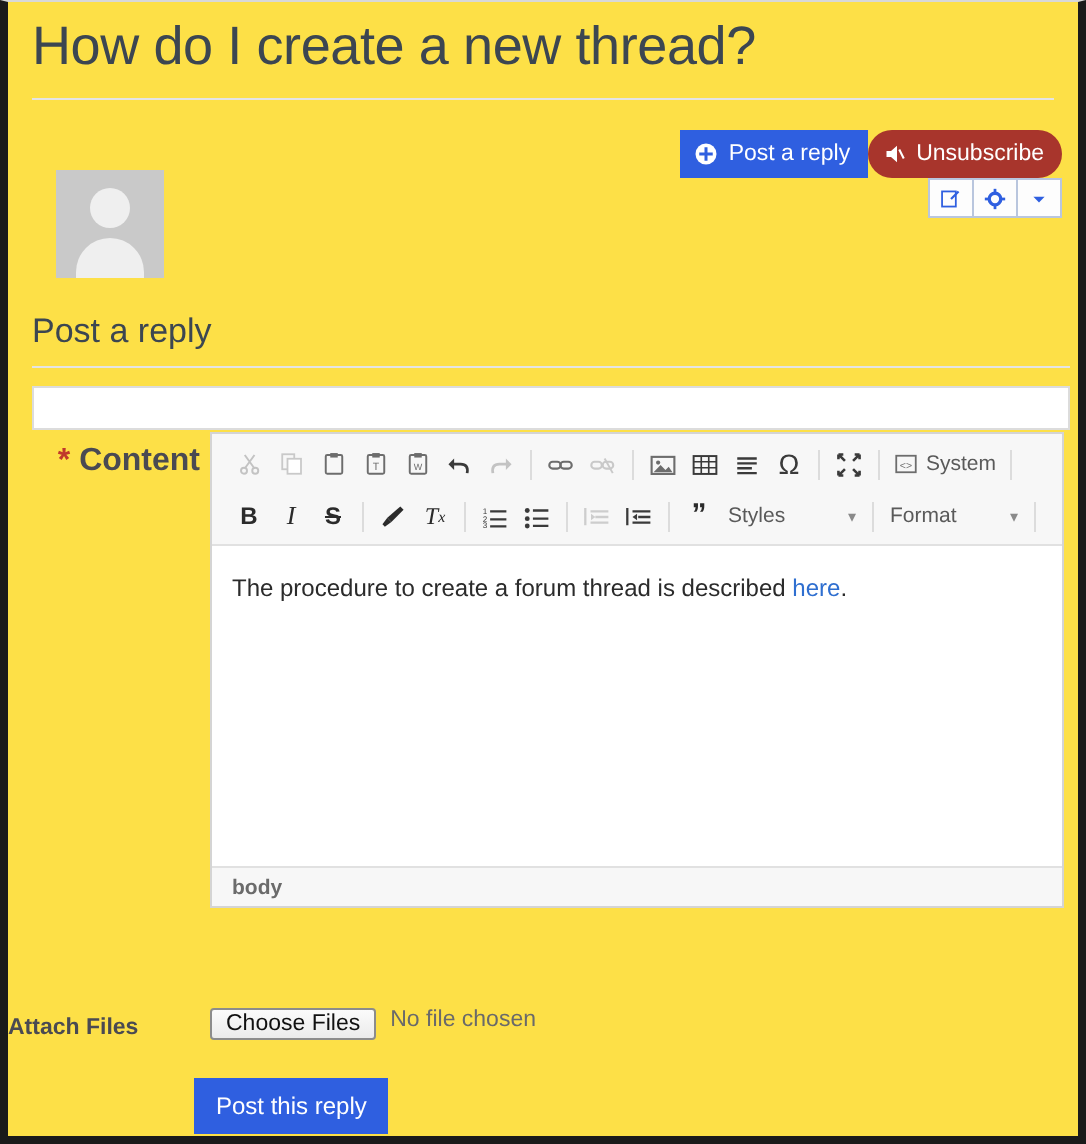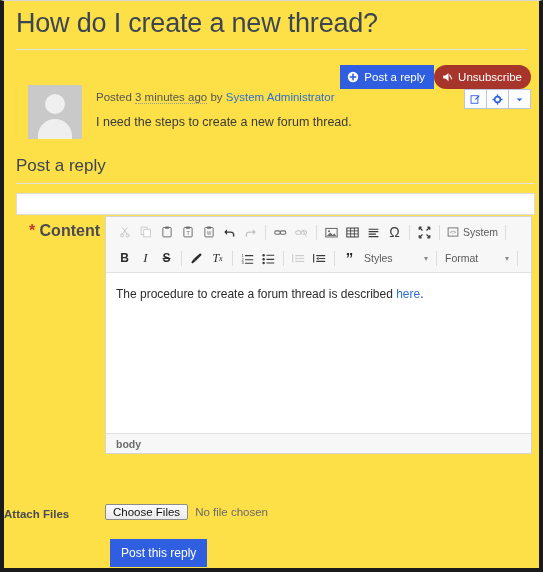--- a/index.html
+++ b/index.html
@@ -147,33 +147,33 @@
     height: 20px; background:#f7f7f7; border-top:1px solid #e1e1e1;
     display:flex; align-items:center; padding-left:10px;
     font-size: 10.5px; font-weight:bold; color:#6b6b6b;
   }
 
   
   .attach-label {
     position:absolute; top:507px; left:0; width:96px; 
     font-size:11.5px; font-weight:bold; color:#4a4a52;
   }
-  .attach-row { position:absolute; top:503px; left:101px; display:flex; align-items:center; }
+  .attach-row { position:absolute; top:503px; left:101px; display:flex; align-items:flex-start; }
   .choose-btn {
     font-family:"Liberation Sans", sans-serif;
     font-size:11.5px; color:#111;
     background: linear-gradient(#fbfbfb,#ebebeb);
     border:1px solid #8c8c8c; border-radius:2px;
     padding: 1px 7px; cursor:pointer;
   }
   .nofile { font-size:11.5px; color:#6a6a6a; margin-left:7px; }
 
   
   .submit-btn {
-    position:absolute; top:538px; left:106px;
+    position:absolute; top:538px; left:93px;
     background:#2f5fe0; color:#ffffff; border:none;
     font-family:"Liberation Sans", sans-serif; font-size:12px;
     height:28px; padding:0 11px; cursor:pointer;
   }
 </style>
 </head>
 <body>
 
 <div id="page">
   <div class="inner">
@@ -224,29 +224,20 @@
             <path d="M3 6 L8 11 L13 6 Z" fill="#2f5fe0"></path>
           </svg>
       </div>
     </div>
 
     <div class="post">
       <div class="avatar">
         <div class="head"></div>
         <div class="body"></div>
       </div>
-      <div class="post-meta">
-        <div class="meta-line">
-          <span>Posted</span>
-          <span class="dotted">3 minutes ago</span>
-          <span>by</span>
-          <span class="lnk">System Administrator</span>
-        </div>
-        <div class="post-text">I need the steps to create a new forum thread.</div>
-      </div>
     </div>
 
     <div class="section-title">Post a reply</div>
     <div class="section-rule"></div>
 
     <input class="subject-field" type="text" placeholder="" style="">
 
     <div class="content-label">
       <span class="req">*</span>
       <span>Content</span>

